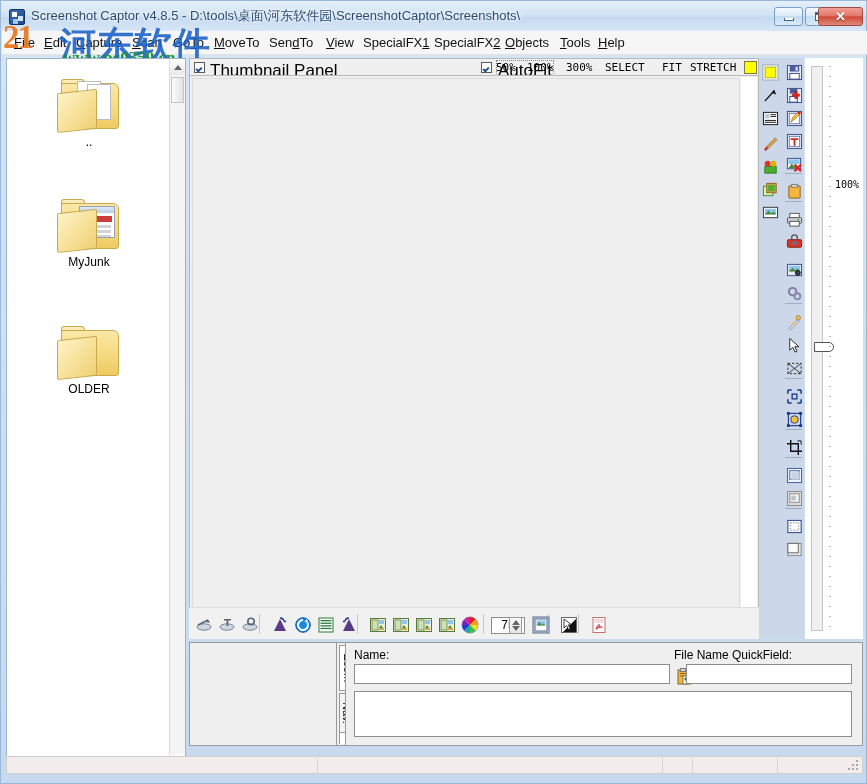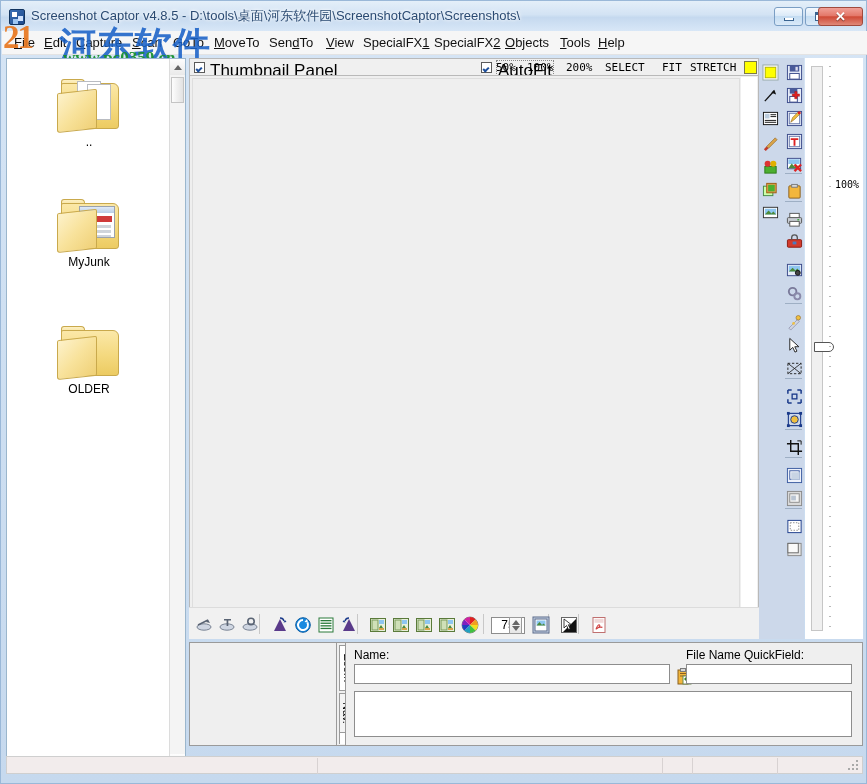--- a/index.html
+++ b/index.html
@@ -397,21 +397,21 @@
 
   <div id="centerpane">
     <div id="thumbhdr">
       <div class="chk" style="left:4px"></div>
       <div class="hdr-label" style="left:20px">Thumbnail Panel</div>
       <div class="chk" style="left:291px"></div>
       <div class="hdr-label" style="left:306px; border:1px dotted #888; padding:0 1px; top:1px;">AutoFit</div>
       <div id="yellow-sq"></div>
     <div class="zoomlbl" style="left: 306px; text-align: right;">50%</div>
         <div class="zoomlbl" style="left: 337px;">100%</div>
-        <div class="zoomlbl" style="left: 376px;">200%</div>
+        <div class="zoomlbl" style="left: 376px;">300%</div>
         <div class="zoomlbl" style="left: 415px;">SELECT</div>
         <div class="zoomlbl" style="left: 472px;">FIT</div>
         <div class="zoomlbl" style="left: 500px;">STRETCH</div>
       </div>
 
     <div id="canvas">
       <div id="canvas-inner"></div>
       <div id="canv-scroll-v"></div>
     </div>
   </div>
@@ -775,21 +775,21 @@
       <div id="clipicon">
         <svg width="16" height="17" viewBox="0 0 16 17">
           <rect x="2" y="2" width="10" height="14" fill="#f2b63c" stroke="#8a6020"></rect>
           <rect x="4.5" y="0.5" width="5" height="3" fill="#d8d8d8" stroke="#7a7a7a"></rect>
           <rect x="4" y="5" width="6" height="1" fill="#8a6020"></rect>
           <rect x="4" y="7.5" width="6" height="1" fill="#8a6020"></rect>
           <rect x="7" y="8" width="8" height="8" fill="#ffffff" stroke="#6e8a4e"></rect>
           <path d="M9 10 h3 v-2 l3 3 l-3 3 v-2 h-3 z" fill="#4caf30" stroke="#2d7a18"></path>
         </svg>
       </div>
-      <div class="fldlabel" style="left:340px; top:5px;">File Name QuickField:</div>
+      <div class="fldlabel" style="left:328px; top:5px;">File Name QuickField:</div>
       <input class="fldinput" style="left: 340px; top: 21px; width: 166px; height: 20px; padding: 0px 3px; font-size: 12px;" value="">
       <textarea class="fldinput" style="left: 8px; top: 48px; width: 498px; height: 46px; resize: none; font-size: 12px; padding: 2px;"></textarea>
     </div>
   </div>
 
   <div id="statusbar">
     <div class="st-div" style="left:310px"></div>
     <div class="st-div" style="left:655px"></div>
     <div class="st-div" style="left:685px"></div>
     <div class="st-div" style="left:770px"></div>

